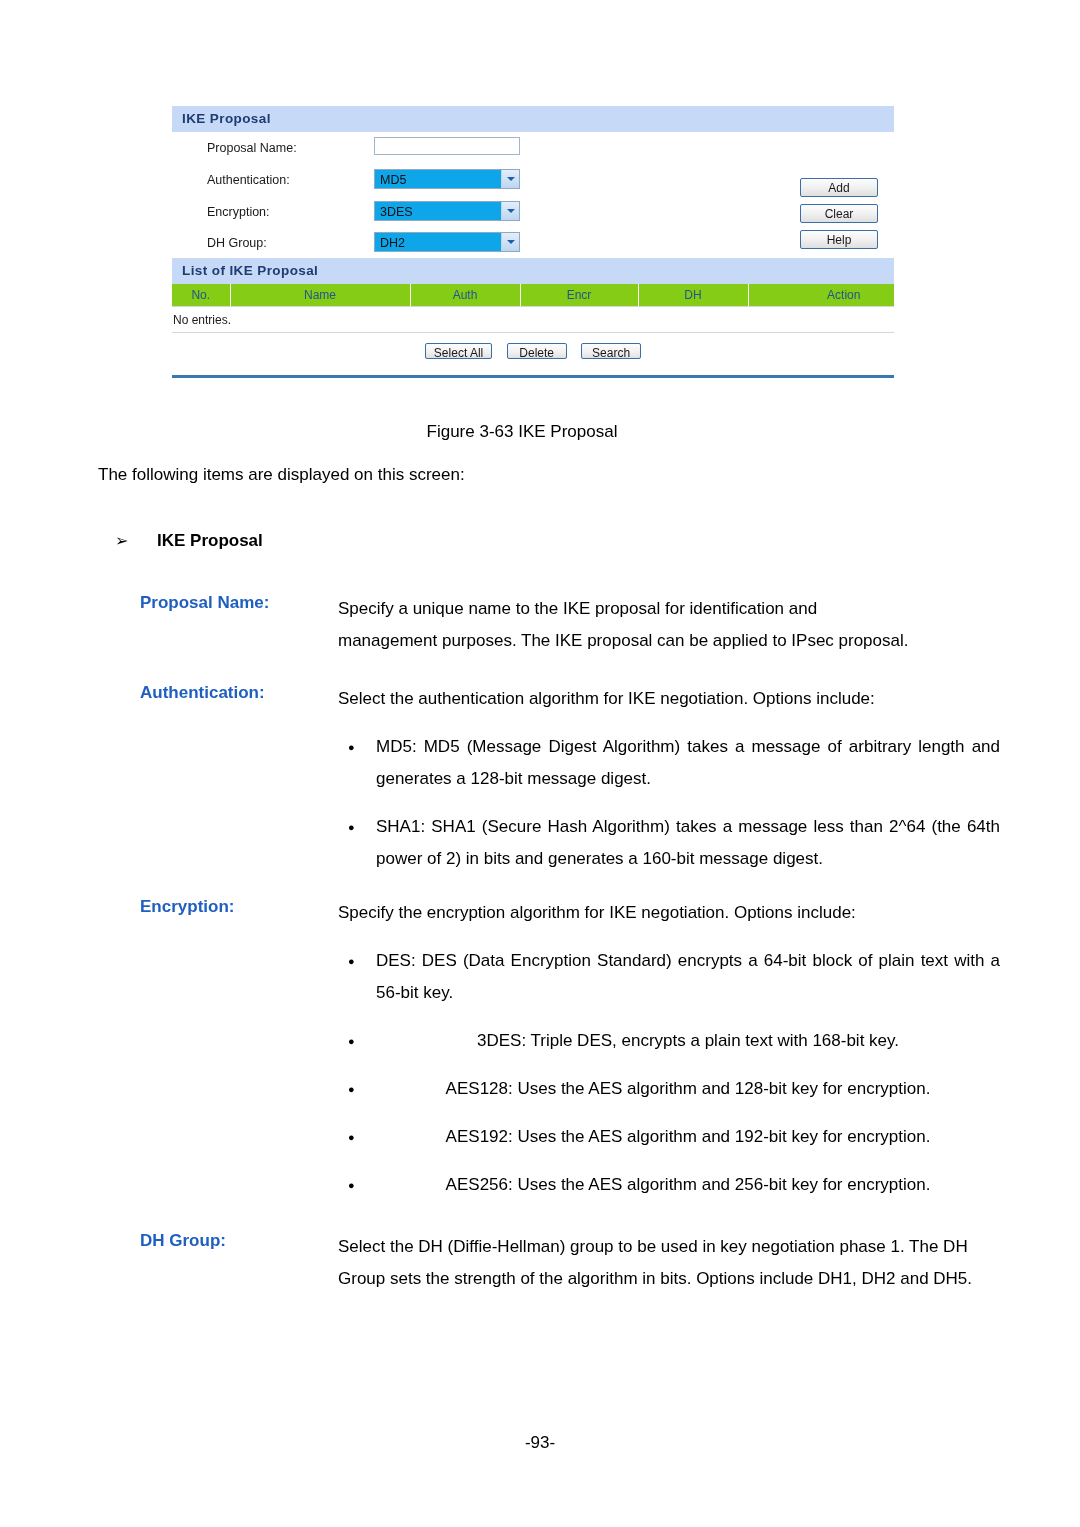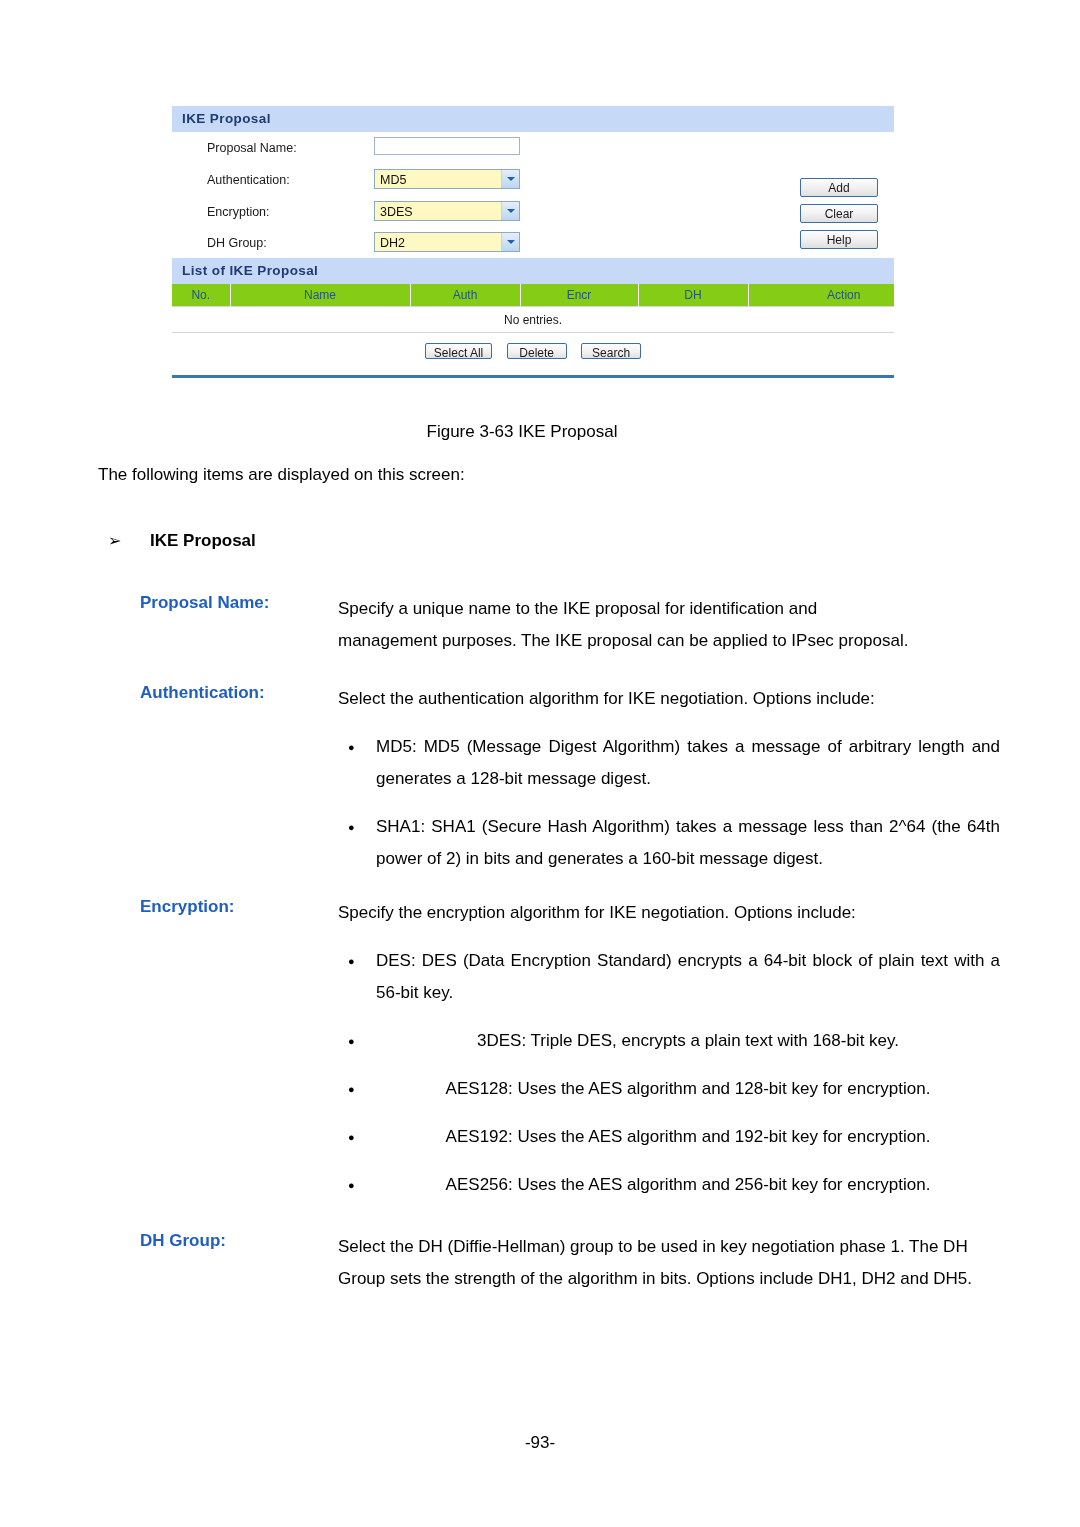--- a/index.html
+++ b/index.html
@@ -77,21 +77,21 @@
     color: #222;
   }
 
   .select-box {
     position: absolute;
     left: 202px;
     top: 3px;
     width: 146px;
     height: 20px;
     border: 1px solid #8fa8c4;
-    background: #fef9c3;
+    background: #0ea5e9;
     box-sizing: border-box;
   }
   .select-value {
     position: absolute;
     left: 5px;
     top: 2px;
     font-size: 12.5px;
     color: #111;
     line-height: 16px;
   }
@@ -153,21 +153,21 @@
     color: #24558c;
     font-weight: normal;
     font-size: 12px;
     height: 20px;
     border-right: 1px solid #ffffff;
     border-bottom: 1px solid #d6d6d6;
     text-align: center;
   }
   table.ike-table th:last-child { border-right: none; padding-left: 46px; }
   table.ike-table td.empty-row {
-    text-align: center;
+    text-align: left;
     font-size: 12px;
     color: #1a1a1a;
     height: 23px;
     border-bottom: 1px solid #d6d6d6;
     background: #ffffff;
   }
 
   .table-footer {
     text-align: center;
     padding: 10px 0 12px 0;
@@ -211,21 +211,21 @@
   .intro {
     position: absolute;
     left: 98px;
     top: 465px;
     font-size: 17px;
     color: #000;
   }
 
   .section-heading {
     position: absolute;
-    left: 108px;
+    left: 115px;
     top: 531px;
     font-size: 17px;
     font-weight: bold;
     color: #000;
   }
   .section-heading .arrow {
     display: inline-block;
     width: 42px;
     font-weight: normal;
     font-size: 16px;

